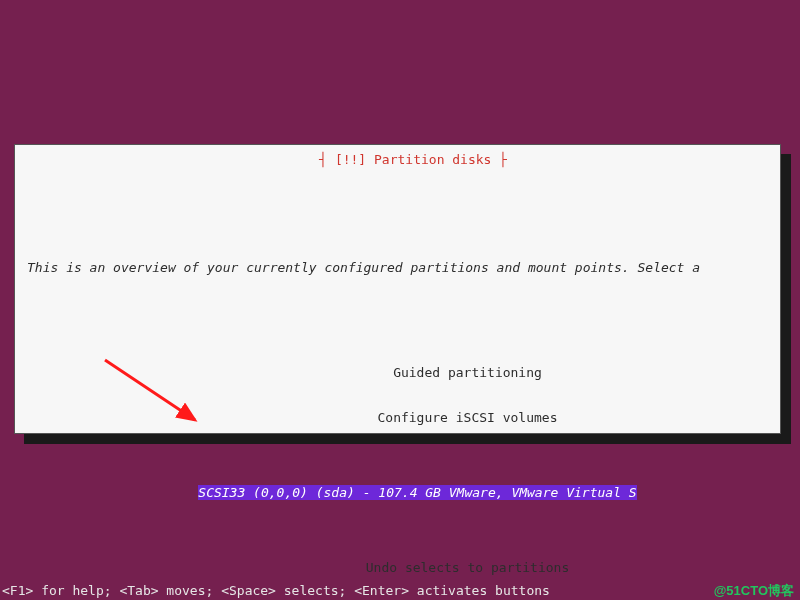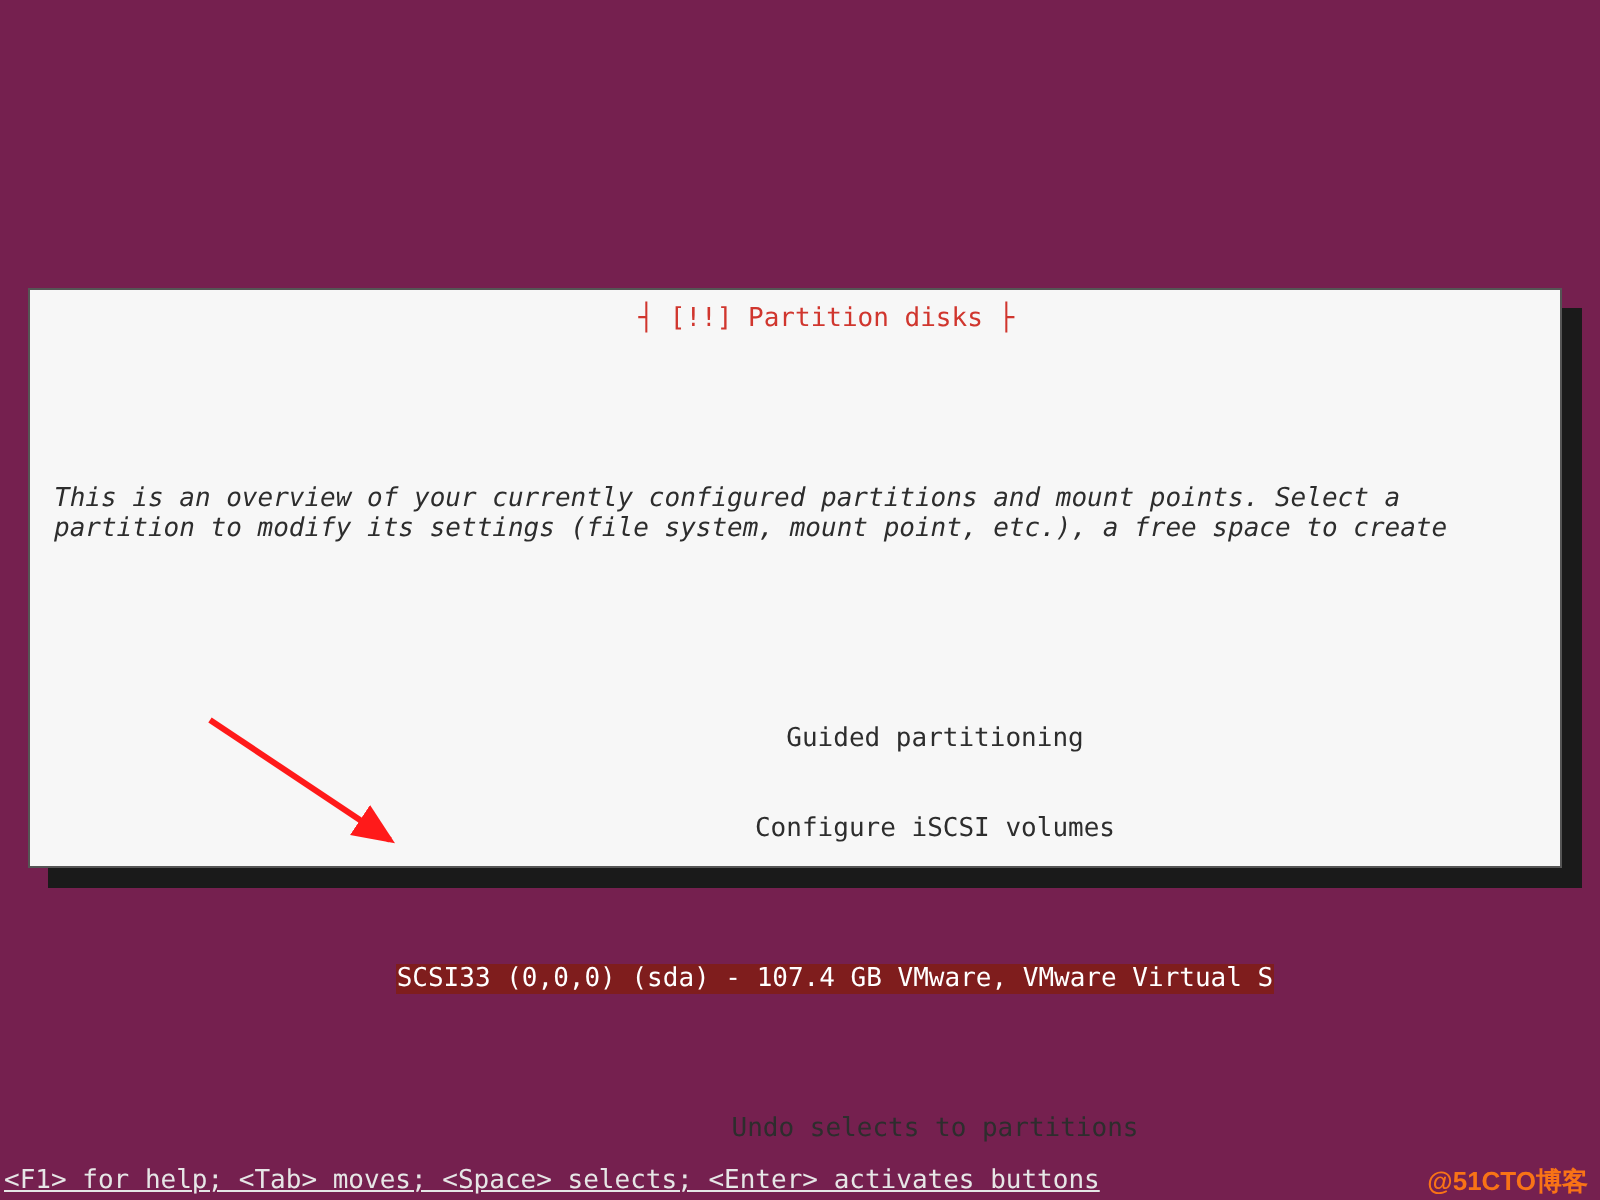--- a/index.html
+++ b/index.html
@@ -25,79 +25,78 @@
   }
   .dialog {
     position: absolute;
     left: 14px;
     top: 144px;
     width: 767px;
     height: 290px;
     background: #f7f7f7;
     color: #2d2d2d;
     border: 1px solid #555;
-    padding: 22px 12px 14px 12px;
+    padding: 40px 12px 14px 12px;
     white-space: pre;
   }
   .title-wrap {
     position: absolute;
     left: 0; right: 0;
     top: -8px;
     text-align: center;
   }
   .title-inner {
     display: inline-block;
     background: #f7f7f7;
     color: #d0362e;
     padding: 0 2px;
   }
   .intro { margin-bottom: 15px; font-style: italic; }
   .menu { margin-left: 140px; }
   .row { color: #2d2d2d; text-align: center; }
-  .row.selected { background: #7f1d1d; color: #ffffff; display: inline-block; }
+  .row.selected { background: #6d28d9; color: #ffffff; display: inline-block; font-style: italic; }
   .blank { height: 15px; }
   .arrow {
     position: absolute;
     left: 85px;
     top: 210px;
     width: 110px;
     height: 78px;
     pointer-events: none;
   }
   .helpbar {
     position: absolute;
     left: 2px;
     bottom: 2px;
     right: 2px;
     color: #e6e6e6;
     font-size: 13px;
-    text-decoration: underline;
   }
   .watermark {
     position: absolute;
     right: 6px;
     bottom: 2px;
-    color: #f97316;
+    color: #22c55e;
     font-size: 13px;
     font-family: sans-serif;
     font-weight: bold;
   }
 </style>
 </head>
 <body>
 
 <div class="shadow"></div>
 
 <div class="dialog">
 
   <div class="title-wrap">
     <span class="title-inner"><span>┤ </span><span>[!!]</span><span> Partition disks </span><span>├</span></span>
   </div>
 
-  <div class="intro"><div>This is an overview of your currently configured partitions and mount points. Select a</div><div>partition to modify its settings (file system, mount point, etc.), a free space to create</div></div>
+  <div class="intro"><div>This is an overview of your currently configured partitions and mount points. Select a</div></div>
 
   <div class="menu">
     <div class="row">Guided partitioning</div>
     <div class="row">Configure iSCSI volumes</div>
     <div class="blank"></div>
     <div class="row selected">SCSI33 (0,0,0) (sda) - 107.4 GB VMware, VMware Virtual S</div>
     <div class="blank"></div>
     <div class="row">Undo selects to partitions</div>
     
   </div>

